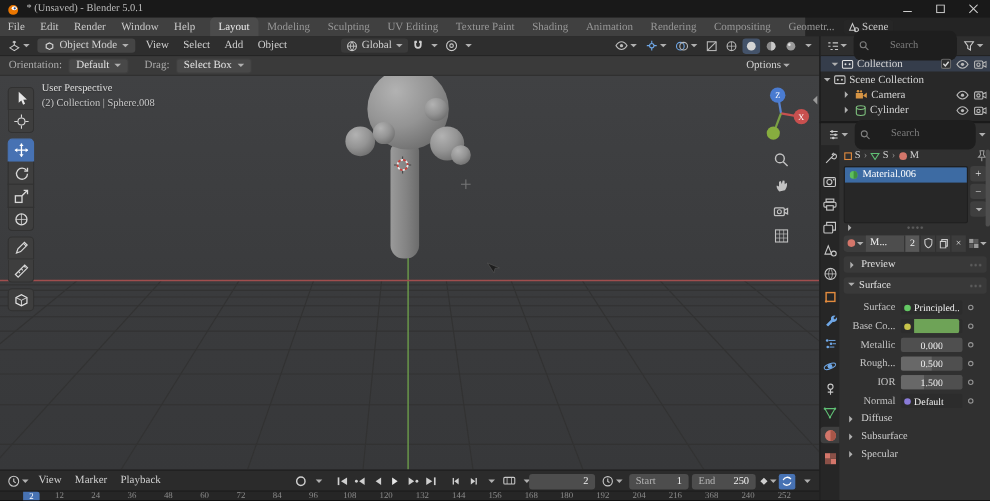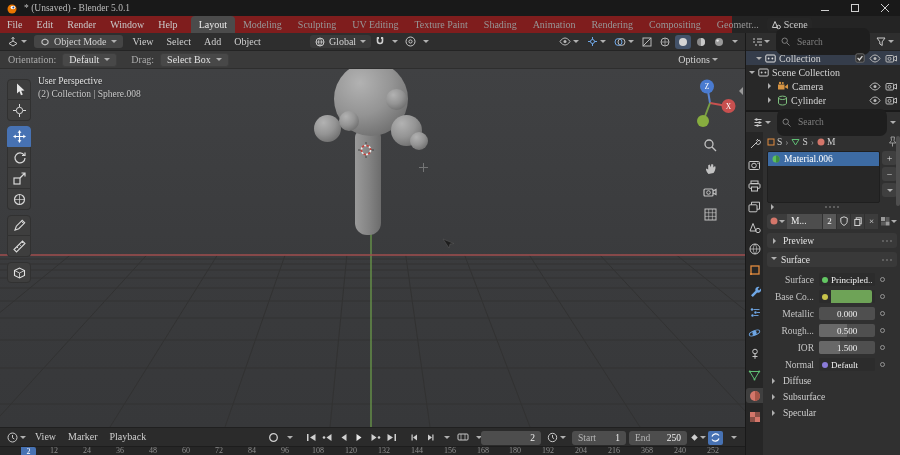--- a/index.html
+++ b/index.html
@@ -6,21 +6,21 @@
   html,body{background:#000}
   #app{position:relative;width:900px;height:455px;background:#242424;font-family:Liberation Serif, serif;color:#d2d2d2;overflow:hidden;font-size:10px}
   svg{display:block;flex:none}
   .car{width:0;height:0;border:3px solid transparent;border-top-color:#b0b0b0;margin-top:3px;flex:none}
   .car-r{width:0;height:0;border:3px solid transparent;border-left-color:#b0b0b0;margin-left:2px;flex:none}
   
   .titlebar{position:absolute;left:0;top:0;width:900px;height:16px;background:#191919;display:flex;align-items:center;gap:6px;padding-left:6px;font-size:9.5px;color:#bdbdbd}
   .winbtns{margin-left:auto;display:flex;height:16px}
   .winbtn{width:30px;display:flex;align-items:center;justify-content:center;color:#cfcfcf}
   
-  .menubar{position:absolute;left:0;top:16px;width:732px;height:17px;background:#7f1d1d;display:flex;align-items:center;font-size:10px;color:#c9c9c9}
+  .menubar{position:absolute;left:0;top:16px;width:732px;height:17px;background:#404040;display:flex;align-items:center;font-size:10px;color:#c9c9c9}
   .menu{padding:0 7px;line-height:17px}
   .tabs{display:flex;align-items:stretch;height:17px;margin-left:6px}
   .tab{padding:0 8px;line-height:17px;color:#979797;border-radius:4px 4px 0 0;white-space:nowrap}
   .tab.active{background:#4b4b4b;color:#ececec}
   .mbright{margin-left:auto;display:flex;align-items:center;gap:3px;padding-right:5px}
   .selfield{display:flex;align-items:center;gap:3px;background:#262626;border-radius:3px;padding:1px 4px}
   
   .vphdr{position:absolute;left:0;top:33px;width:745px;height:18px;background:#2e2e2e;border-bottom:1px solid #242424;display:flex;align-items:center;padding:0 4px;gap:1px}
   .hmenu{padding:0 6px;line-height:18px;color:#d0d0d0}
   .modefld{display:flex;align-items:center;gap:4px;background:#454545;border-radius:3px;padding:1px 6px;margin:16px 3px}
@@ -57,21 +57,21 @@
   .numfld{background:#4d4d4d;border-radius:3px;height:14px;display:flex;align-items:center;padding:0 6px;font-size:9.5px;color:#f0f0f0}
   .numfld .numlbl{color:#b5b5b5;margin-right:auto}
   .bluebtn{background:#4772b3}
   
   .ruler{position:absolute;left:0;top:446px;width:745px;height:9px;background:#262626;border-top:1px solid #1d1d1d}
   .tick{position:absolute;top:0;transform:translateX(-50%);font-size:8px;line-height:8px;color:#8d8d8d}
   .playhead{position:absolute;left:21px;top:0;height:9px;min-width:15px;background:#4772b3;border-radius:0 2px 2px 0;color:#fff;font-size:8px;line-height:9px;text-align:center;padding:0 3px}
   
   .outliner{position:absolute;left:745px;top:33px;width:155px;height:77px;background:#282828;border-left:1px solid #191919}
   .outhdr{height:18px;background:#2e2e2e;border-bottom:1px solid #222;display:flex;align-items:center;gap:3px;padding:0 3px}
-  .search{flex:1;display:flex;align-items:center;gap:7px;background:#1e1e1e;border-radius:7px;height:27px;padding:0 5px;color:#7f7f7f;font-size:9.5px;min-width:0}
+  .search{flex:1;display:flex;align-items:center;gap:19px;background:#1e1e1e;border-radius:7px;height:27px;padding:0 5px;color:#7f7f7f;font-size:9.5px;min-width:0}
   .orow{height:14px;display:flex;align-items:center;gap:3px;padding:0 3px;color:#d4d4d4}
   .orow.hl{background:rgba(90,120,170,.28)}
   .orow .spc{margin-left:auto;display:flex;align-items:center;gap:4px}
   
   .props{position:absolute;left:745px;top:110px;width:155px;height:345px;background:#303030;border-left:1px solid #191919;border-top:2px solid #1a1a1a}
   .phdr{height:20px;display:flex;align-items:center;gap:3px;padding:0 4px}
   .rail{position:absolute;left:0;top:20px;bottom:0;width:17px;background:#262626;display:flex;flex-direction:column;align-items:center;padding-top:4px;gap:6px}
   .railbtn{width:17px;height:15px;display:flex;align-items:center;justify-content:center}
   .railbtn.sel{background:#3f3f3f;border-radius:3px 0 0 3px}
   .pcontent{position:absolute;left:17px;top:20px;right:0;bottom:0;padding:2px 3px 0 4px}

